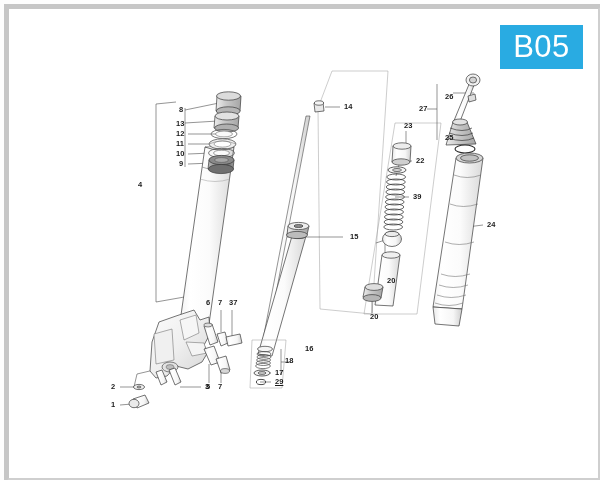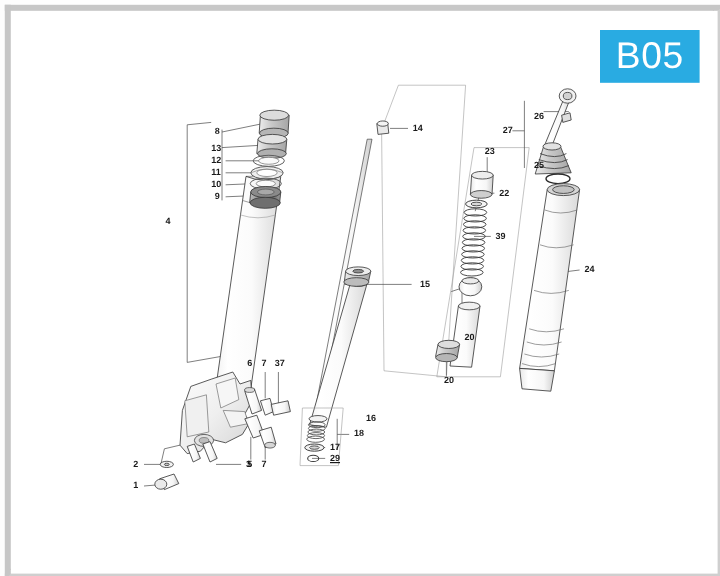--- a/index.html
+++ b/index.html
@@ -370,21 +370,21 @@
       <div class="lbl" style="left: 175px; top: 102px;">8</div>
       <div class="lbl" style="left: 175px; top: 156px;">9</div>
       <div class="lbl" style="left: 172px; top: 146px; text-align: center;">10</div>
       <div class="lbl" style="left: 172px; top: 136px;">11</div>
       <div class="lbl" style="left: 172px; top: 126px;">12</div>
       <div class="lbl" style="left: 172px; top: 116px;">13</div>
       <div class="lbl" style="left: 340px; top: 99px;">14</div>
       <div class="lbl" style="left: 330px; top: 229px; margin-left: 16px;">15</div>
       <div class="lbl" style="left: 271px; top: 341px; margin-left: 30px;">16</div>
       <div class="lbl" style="left: 271px; top: 365px;">17</div>
-      <div class="lbl" style="left: 291px; top: 353px; text-align: center;">18</div>
+      <div class="lbl" style="left: 281px; top: 353px; text-align: center;">18</div>
       <div class="lbl" style="left: 366px; top: 309px;">20</div>
       <div class="lbl" style="left: 383px; top: 273px;">20</div>
       <div class="lbl" style="left: 409px; top: 189px;">39</div>
       <div class="lbl" style="left: 412px; top: 153px;">22</div>
       <div class="lbl" style="left: 400px; top: 118px;">23</div>
       <div class="lbl" style="left: 483px; top: 217px;">24</div>
       <div class="lbl" style="left: 441px; top: 130px;">25</div>
       <div class="lbl" style="left: 441px; top: 89px; text-align: right;">26</div>
       <div class="lbl" style="left: 415px; top: 101px;">27</div>
       <div class="lbl" style="left: 225px; top: 295px;">37</div>

